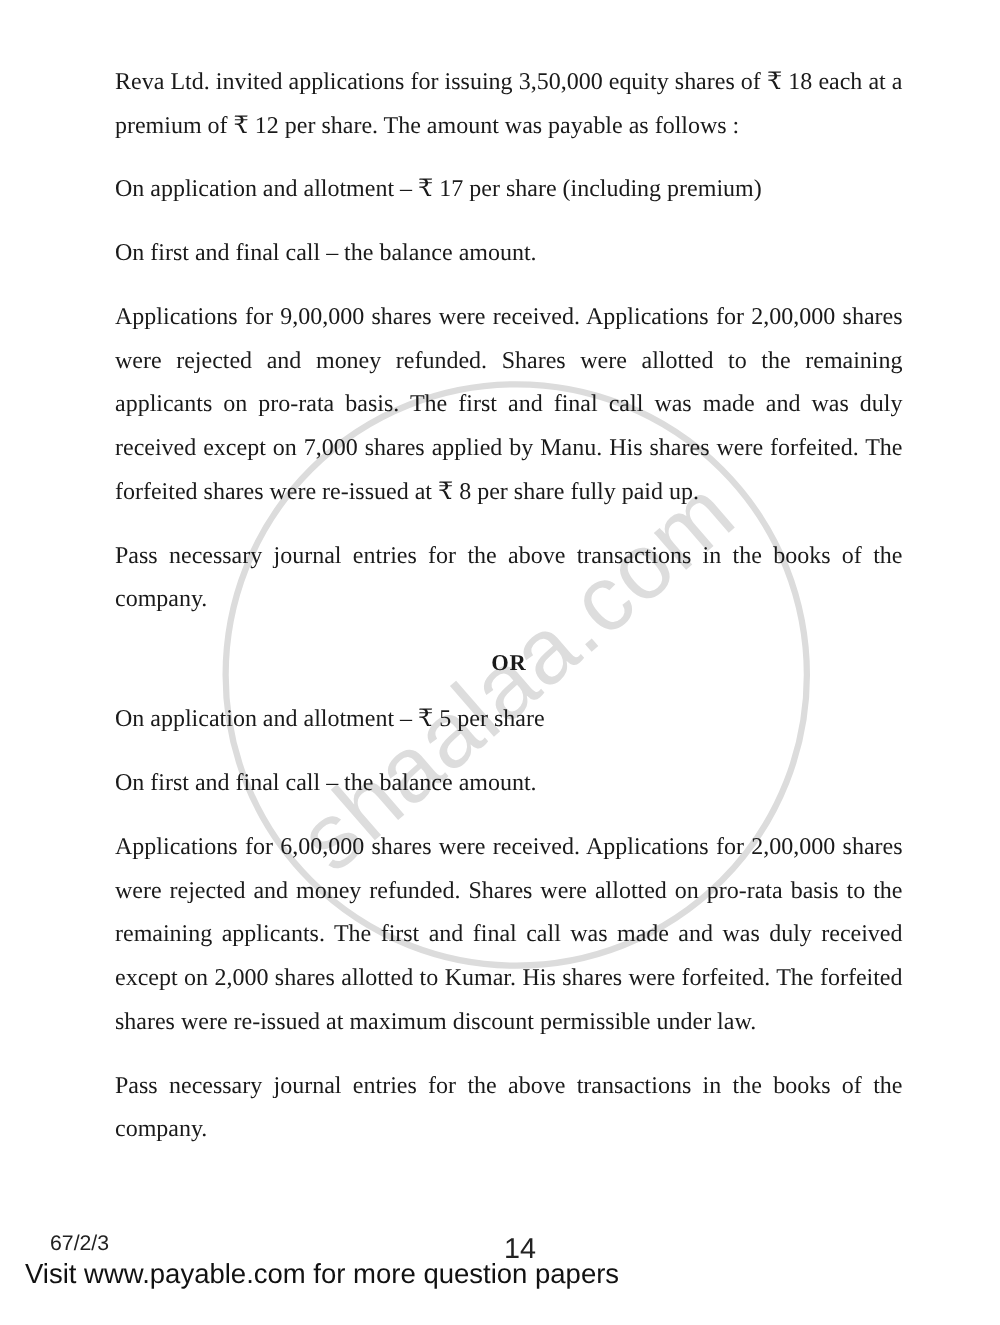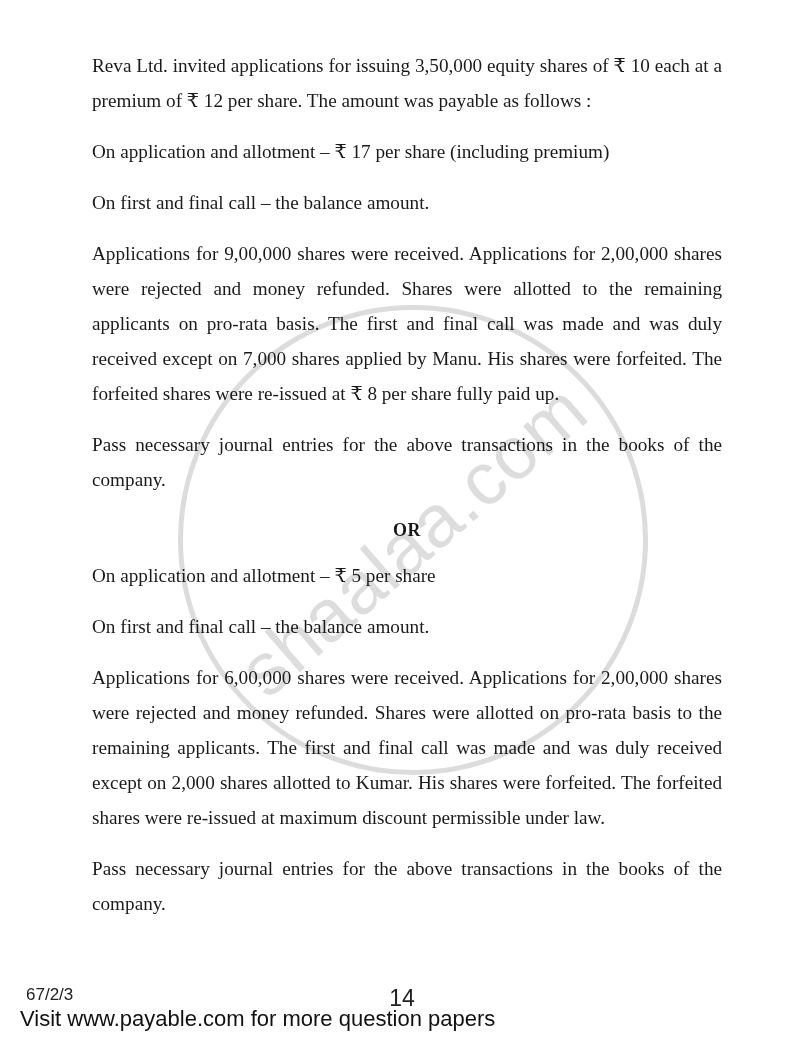--- a/index.html
+++ b/index.html
@@ -77,21 +77,21 @@
     font-weight: bold;
     line-height: 35px;
     margin-top: 14px;
     margin-bottom: 10px;
     letter-spacing: 0.5px;
   }
 
   
   #footer {
     position: absolute;
-    left: 2px;
+    left: 16px;
     top: 985px;
     width: 702px;
     height: 30px;
     z-index: 4;
   }
   #paper-code {
     position: absolute;
     left: 24px;
     top: 0;
     font-family: "Liberation Sans", "DejaVu Sans", sans-serif;
@@ -125,21 +125,21 @@
 
 <div id="page">
 
   <div id="watermark">
     <div class="ring"></div>
     <div class="wm-text">shaalaa.com</div>
   </div>
 
   <div id="content">
 
-    <p class="para">Reva Ltd. invited applications for issuing 3,50,000 equity shares of ₹ 10 each at a premium of  ₹ 12 per share. The amount was payable as follows :</p>
+    <p class="para">Reva Ltd. invited applications for issuing 3,50,000 equity shares of ₹ 18 each at a premium of  ₹ 12 per share. The amount was payable as follows :</p>
     <p class="para nojustify">On application and allotment  –  ₹ 17 per share (including premium)</p>
     <p class="para nojustify">On first and final call  –  the balance amount.</p>
     <p class="para">Applications for 9,00,000 shares were received. Applications for 2,00,000 shares were rejected and money refunded. Shares were allotted to the remaining applicants on pro-rata basis. The first and final call was made and was duly received except on 7,000 shares applied by Manu. His shares were forfeited. The forfeited shares were re-issued at ₹ 8 per share fully paid up.</p>
     <p class="para">Pass necessary journal entries for the above transactions in the books of the company.</p>
 
     <p class="or-line">OR</p>
 
     <p class="para nojustify">On application and allotment  –  ₹ 5 per share</p>
     <p class="para nojustify">On first and final call  –  the balance amount.</p>
     <p class="para">Applications for 6,00,000 shares were received. Applications for 2,00,000 shares were rejected and money refunded. Shares were allotted on pro-rata basis to the remaining applicants. The first and final call was made and was duly received except on 2,000 shares allotted to Kumar. His shares were forfeited. The forfeited shares were re-issued at maximum discount permissible under law.</p>

